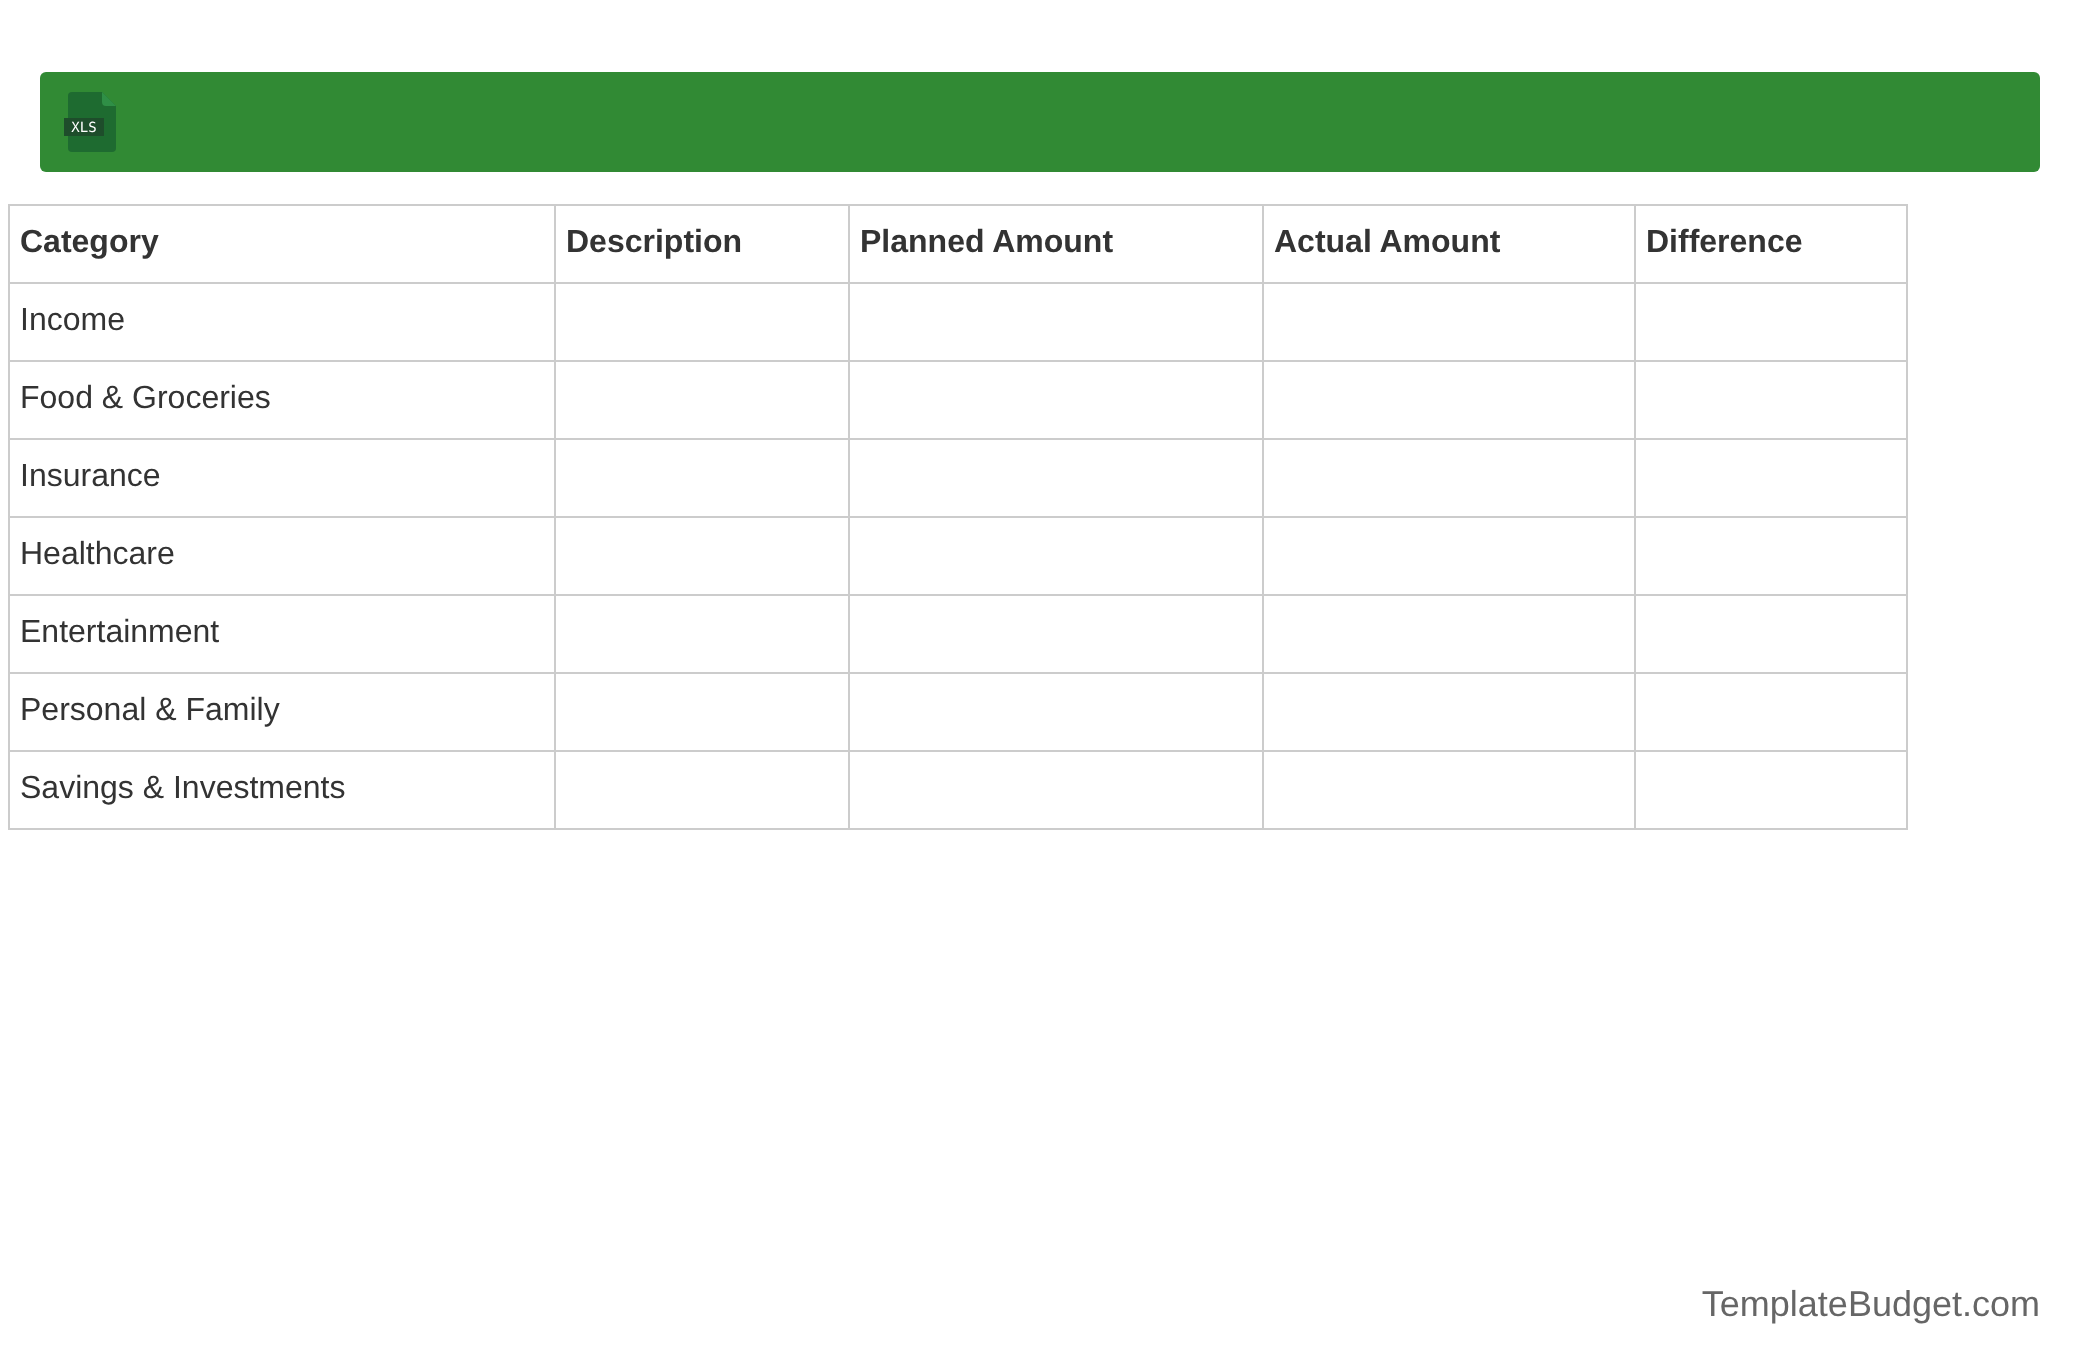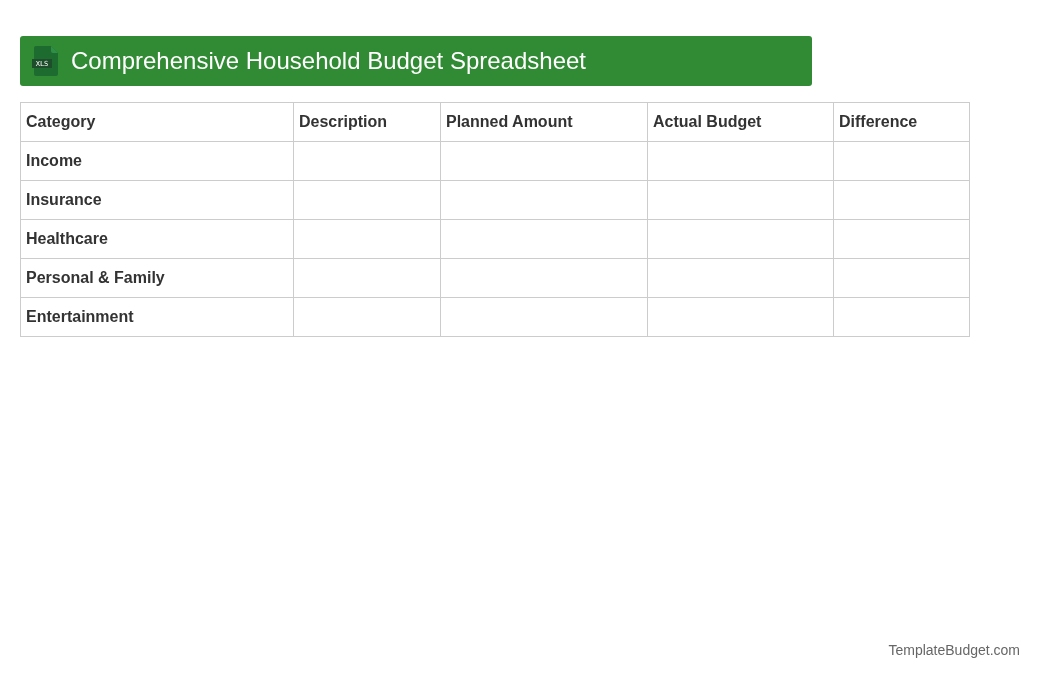--- a/index.html
+++ b/index.html
@@ -1,86 +1,99 @@
 <!DOCTYPE html>
 <html><head>
 <meta charset="utf-8">
 <style>
   html, body { margin: 0; padding: 0; background: #ffffff; }
   body { width: 1040px; height: 680px; position: relative; font-family: "Liberation Sans", "DejaVu Sans", sans-serif; color: #333; overflow: hidden; }
-  .header { position: absolute; left: 20px; top: 36px; width: 792px; height: 50px; background: #318a34; border-radius: 3px; display: flex; align-items: center; }
+  .header { position: absolute; left: 20px; top: 36px; width: 1000px; height: 50px; background: #318a34; border-radius: 3px; display: flex; align-items: center; }
   .file-icon { position: absolute; left: 12px; top: 10px; width: 28px; height: 30px; }
   .title { position: absolute; left: 51px; top: 0; line-height: 50px; font-size: 24px; color: #ffffff; white-space: nowrap; }
-  table { position: absolute; left: 20px; top: 102px; border-collapse: collapse; table-layout: fixed; }
+  table { position: absolute; left: 4px; top: 102px; border-collapse: collapse; table-layout: fixed; }
   td, th { border: 1px solid #cccccc; height: 39px; padding: 0 0 0 5px; font-size: 16px; text-align: left; vertical-align: middle; box-sizing: border-box; }
   th { font-weight: bold; color: #333; }
-  td { color: #333; font-weight: bold; }
-  .footer { position: absolute; right: 20px; top: 642px; font-size: 14px; color: #666; }
+  td { color: #333; }
+  .footer { position: absolute; right: 20px; top: 642px; font-size: 18px; color: #666; }
 </style>
 </head>
 <body>
 
 <div class="header">
   <svg class="file-icon" viewBox="0 0 28 30">
     <path d="M4 0 H19 L26 7 V28 a2 2 0 0 1 -2 2 H4 a2 2 0 0 1 -2 -2 V2 a2 2 0 0 1 2 -2 Z" fill="#1e6b30"></path>
     <path d="M19 0 L26 7 H21 a2 2 0 0 1 -2 -2 Z" fill="#2f8f46"></path>
     <rect x="0" y="13" width="20" height="9" fill="#1e4d2b"></rect>
     <text x="10" y="20" font-size="7" fill="#ffffff" text-anchor="middle" font-family="DejaVu Sans Mono, monospace">XLS</text>
   </svg>
-  <div class="title">Comprehensive Household Budget Spreadsheet</div>
 </div>
 
 <table>
   <colgroup>
     <col style="width:273px">
       <col style="width:147px">
       <col style="width:207px">
       <col style="width:186px">
       <col style="width:136px">
   </colgroup>
   <thead>
     <tr id="thead-row">
         <th>Category</th>
         <th>Description</th>
         <th>Planned Amount</th>
-        <th>Actual Budget</th>
+        <th>Actual Amount</th>
         <th>Difference</th>
       </tr>
   </thead>
   <tbody id="tbody">
       <tr>
         <td>Income</td>
+        <td></td>
+        <td></td>
+        <td></td>
+        <td></td>
+      </tr>
+      <tr>
+        <td>Food &amp; Groceries</td>
         <td></td>
         <td></td>
         <td></td>
         <td></td>
       </tr>
       <tr>
         <td>Insurance</td>
         <td></td>
         <td></td>
         <td></td>
         <td></td>
       </tr>
       <tr>
         <td>Healthcare</td>
         <td></td>
         <td></td>
         <td></td>
         <td></td>
       </tr>
       <tr>
+        <td>Entertainment</td>
+        <td></td>
+        <td></td>
+        <td></td>
+        <td></td>
+      </tr>
+      <tr>
         <td>Personal &amp; Family</td>
         <td></td>
         <td></td>
         <td></td>
         <td></td>
       </tr>
       <tr>
-        <td>Entertainment</td>
+        <td>Savings &amp; Investments</td>
         <td></td>
         <td></td>
         <td></td>
         <td></td>
       </tr>
     </tbody>
 </table>
 
 <div class="footer">TemplateBudget.com</div>
 

